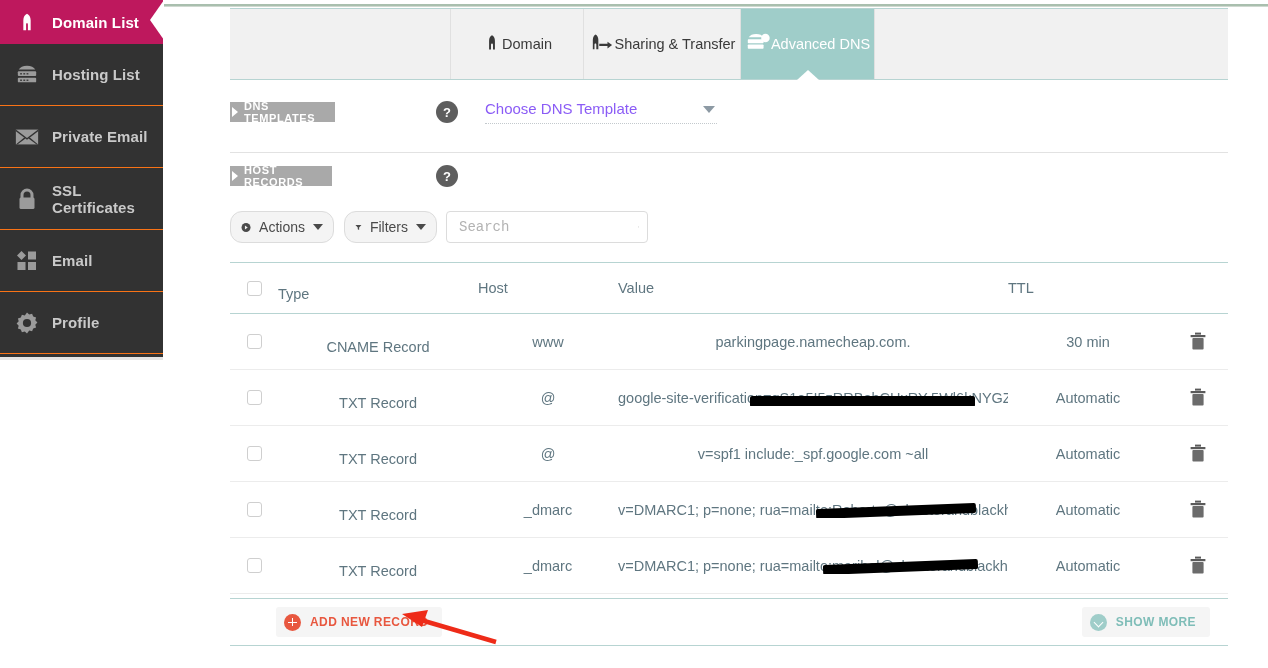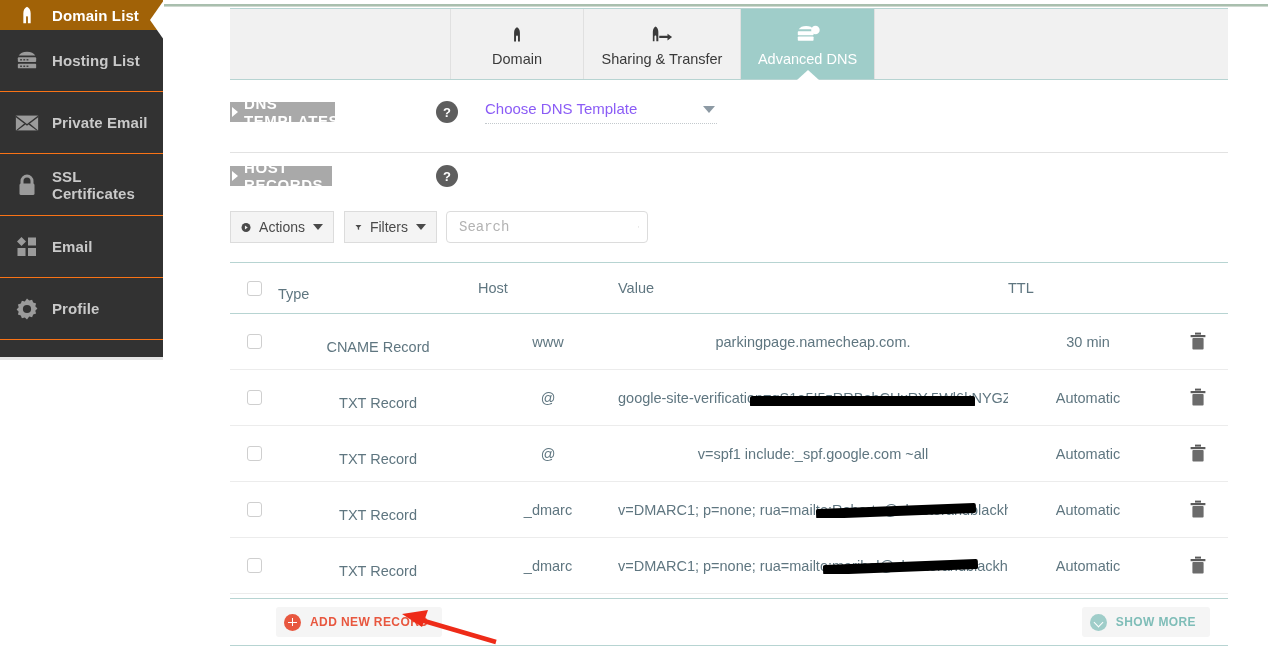--- a/index.html
+++ b/index.html
@@ -45,23 +45,23 @@
     cursor: pointer;
   }
   .side-item .side-ico {
     width: 30px; height: 28px;
     margin-right: 10px;
     display: flex; align-items: center; justify-content: center;
     flex: 0 0 30px;
   }
   .side-item .side-ico svg { display: block; }
   .side-item.active {
-    background: #a16207;
+    background: #be185d;
     color: #ffffff;
-    height: 30px;
+    height: 44px;
     border-bottom: none;
   }
   .side-item.active .side-ico svg path,
   .side-item.active .side-ico svg rect,
   .side-item.active .side-ico svg circle { fill: #ffffff; }
   
   .active-notch {
     position: absolute; right: -1px; top: 0;
     width: 0; height: 0;
     border-top: 20px solid transparent;
@@ -91,21 +91,21 @@
     background: #ffffff;
   }
   .tab-spacer { background: #f1f1f1; border-right: 1px solid #e0e0e0; }
   .tab-spacer.first { width: 220px; }
   .tab-spacer.last  { flex: 1; border-right: none; border-left: 1px solid #e0e0e0; }
   .tab {
     position: relative;
     width: 133px;
     background: #f1f1f1;
     border-right: 1px solid #e0e0e0;
-    display: flex; flex-direction: column;
+    display: flex; flex-direction: row;
     align-items: center; justify-content: center;
     color: #3a3a3a;
     font-size: 14.5px;
     cursor: pointer;
     box-sizing: border-box;
   }
   .tab.wide { width: 157px; }
   .tab .tab-ico { height: 24px; margin-bottom: 6px; display: flex; align-items: flex-end; }
   .tab.active {
     background: #9fcdc9;
@@ -123,21 +123,21 @@
     border-right: 11px solid transparent;
     border-bottom: 10px solid #ffffff;
   }
 
   
   .flag {
     position: absolute;
     height: 20px;
     background: #a9a9a9;
     color: #ffffff;
-    font-size: 15px;
+    font-size: 11px;
     font-weight: bold;
     letter-spacing: .6px;
     display: flex; align-items: center;
     padding: 0 9px 0 14px;
     box-sizing: border-box;
   }
   .flag::before {
     content: "";
     position: absolute; left: 2px; top: 50%;
     transform: translateY(-50%);
@@ -182,21 +182,21 @@
     position: absolute; left: 0; width: 998px; height: 1px;
     background: #e2e2e2;
   }
 
   
   .btn-grey {
     position: absolute;
     height: 32px;
     background: #f4f4f4;
     border: 1px solid #dcdcdc;
-    border-radius: 0;
+    border-radius: 12px;
     display: flex; align-items: center;
     padding: 0 10px;
     box-sizing: border-box;
     color: #4a4a4a;
     font-size: 14px;
     cursor: pointer;
   }
   .btn-grey .lbl { margin: 0 8px; }
   .caret-sm {
     width: 0; height: 0;

